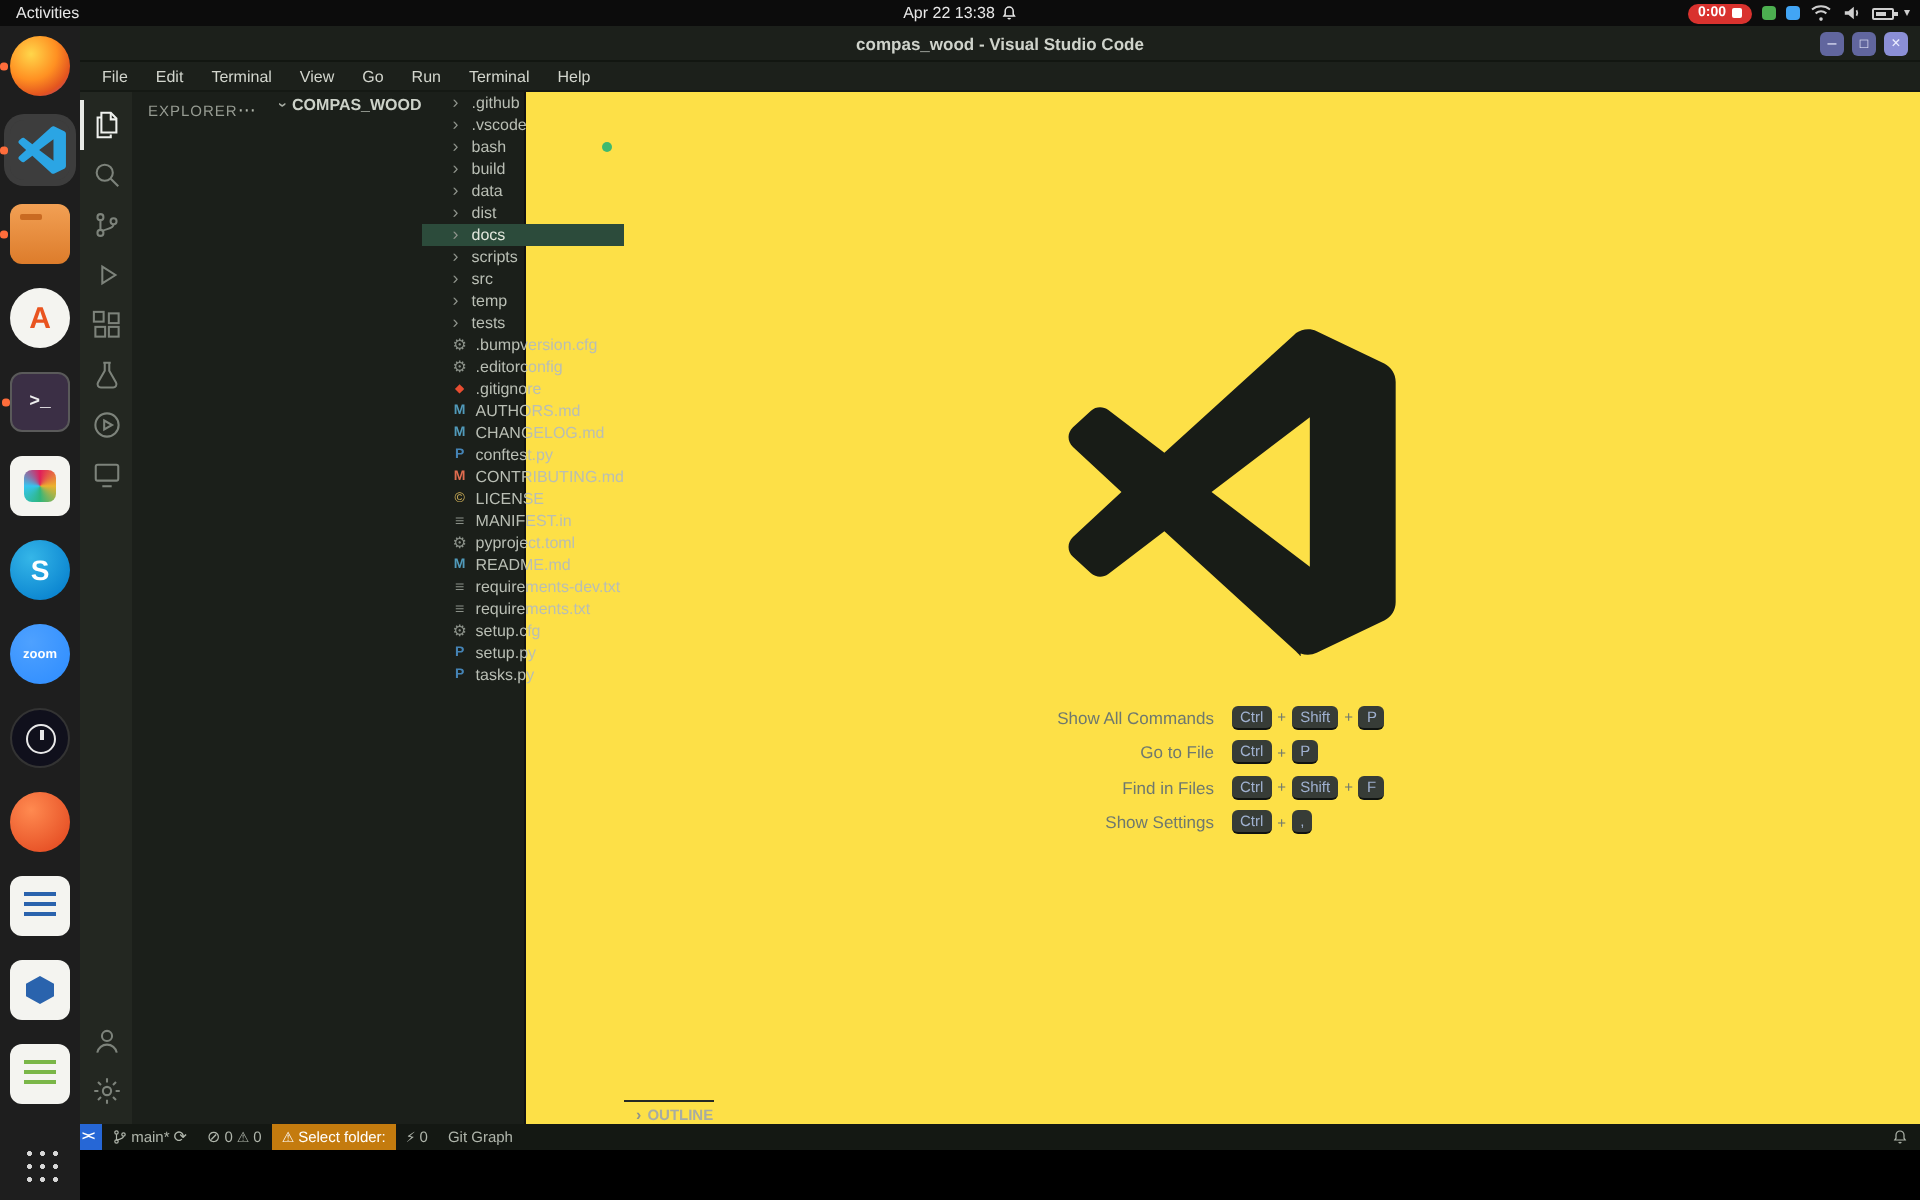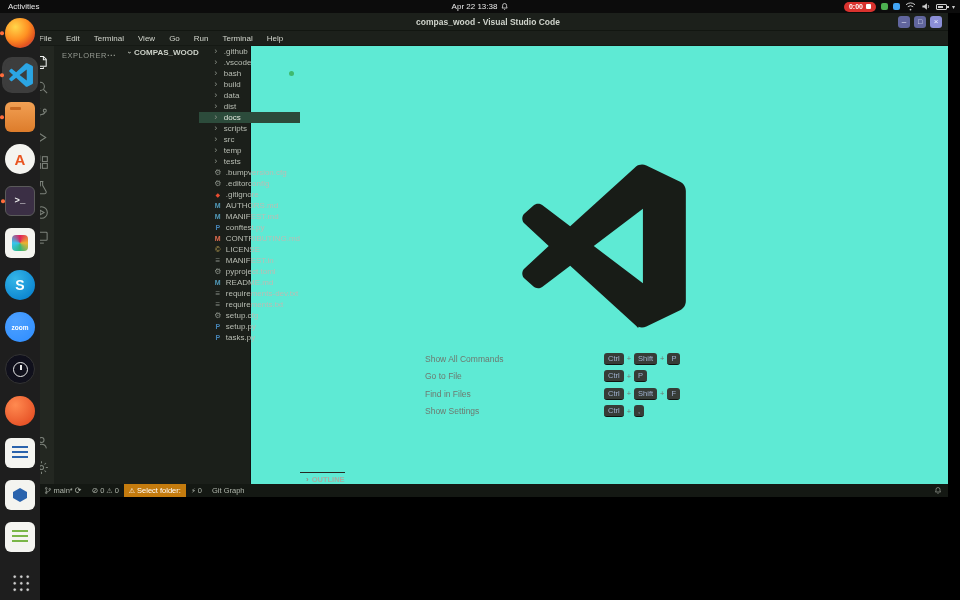--- a/index.html
+++ b/index.html
@@ -60,21 +60,21 @@
 .virtualbox::before{content:'';position:absolute;top:8px;left:8px;width:14px;height:14px;background:#2a63ad;
   clip-path:polygon(50% 0,100% 28%,100% 72%,50% 100%,0 72%,0 28%)}
 .libreoffice-calc{background:#f4f4f0;border-radius:6px}
 .libreoffice-calc::before{content:'';position:absolute;top:8px;left:7px;width:16px;height:14px;
   background:repeating-linear-gradient(#7ab648 0 2px,transparent 2px 5px)}
 .show-apps{position:absolute;bottom:8px;left:50%;transform:translateX(-50%);width:20px;height:20px;
   background-image:radial-gradient(#d8d8d8 1.1px,transparent 1.4px);background-size:6.5px 6.5px;
   background-position:1.5px 1.5px;cursor:pointer}
 
 
-.window{position:absolute;top:13px;left:28px;width:920px;height:484px;background:#5eead4;
+.window{position:absolute;top:13px;left:40px;width:920px;height:562px;background:#fde047;
   display:flex;flex-direction:column}
 .titlebar{height:18px;background:#1c201b;border-bottom:1px solid #121611;position:relative;
   display:flex;align-items:center;justify-content:center;flex:0 0 auto}
 .title{font-size:8.5px;font-weight:700;color:#cfd3cb}
 .win-controls{position:absolute;right:6px;top:3px;display:flex;gap:4px}
 .wc{width:12px;height:12px;border-radius:3px;background:#61669e;color:#eceeff;
   font-size:8px;line-height:11px;text-align:center;cursor:pointer}
 .wc.close{background:#8b8fd6}
 .wc.min::before{content:'\2013'}
 .wc.max::before{content:'\25A1';font-size:7px}
@@ -124,21 +124,21 @@
 .sec-row{height:12px;display:flex;align-items:flex-end;padding-left:6px;font-size:7.5px;
   font-weight:700;color:#a7aca3;border-top:1px solid #262a24;cursor:pointer}
 .sec-chev{margin-right:3px;font-size:8px;color:#8f948c}
 .sec-chev::before{content:'\203A'}
 
 
 .editor{flex:1;position:relative;display:flex;flex-direction:column;align-items:center;min-width:0}
 .watermark{margin-top:118px;width:172px;height:164px;fill:#181c17;flex:0 0 auto}
 .shortcuts{margin-top:22px}
 .sc-row{display:flex;align-items:center;height:17.5px}
-.sc-label{width:170px;margin-right:9px;font-size:8.5px;color:#6e786f}
+.sc-label{width:170px;text-align:right;margin-right:9px;font-size:8.5px;color:#6e786f}
 .sc-keys{width:170px;display:flex;align-items:center;gap:3px}
 .kbd{background:#373c37;border-radius:3px;padding:1px 4px;font-size:7.5px;color:#9fb0cf;
   line-height:1.2;border-bottom:1px solid #101310}
 .plus{font-size:7.5px;color:#6e786f}
 
 
 .statusbar{height:13px;background:#141813;display:flex;align-items:flex-end;font-size:7.5px;
   color:#b0b6ac;padding:0 1px;flex:0 0 auto}
 .sb-item{display:flex;align-items:center;gap:2px;padding:0 5px;height:13px;cursor:pointer}
 .remote{background:#2667d6;color:#fff;padding:0 4px;margin-left:-4px}
@@ -463,21 +463,21 @@
           </div>
 
           <div class="row file">
             <span class="t-icon i-markdown" style="color: rgb(81, 154, 186);">M</span>
             <span class="t-label">AUTHORS.md</span>
 
           </div>
 
           <div class="row file">
             <span class="t-icon i-markdown" style="color: rgb(81, 154, 186);">M</span>
-            <span class="t-label">MANIFEST.md</span>
+            <span class="t-label">CHANGELOG.md</span>
 
           </div>
 
           <div class="row file">
             <span class="t-icon i-python" style="color: rgb(69, 132, 182);">P</span>
             <span class="t-label">conftest.py</span>
 
           </div>
 
           <div class="row file">

